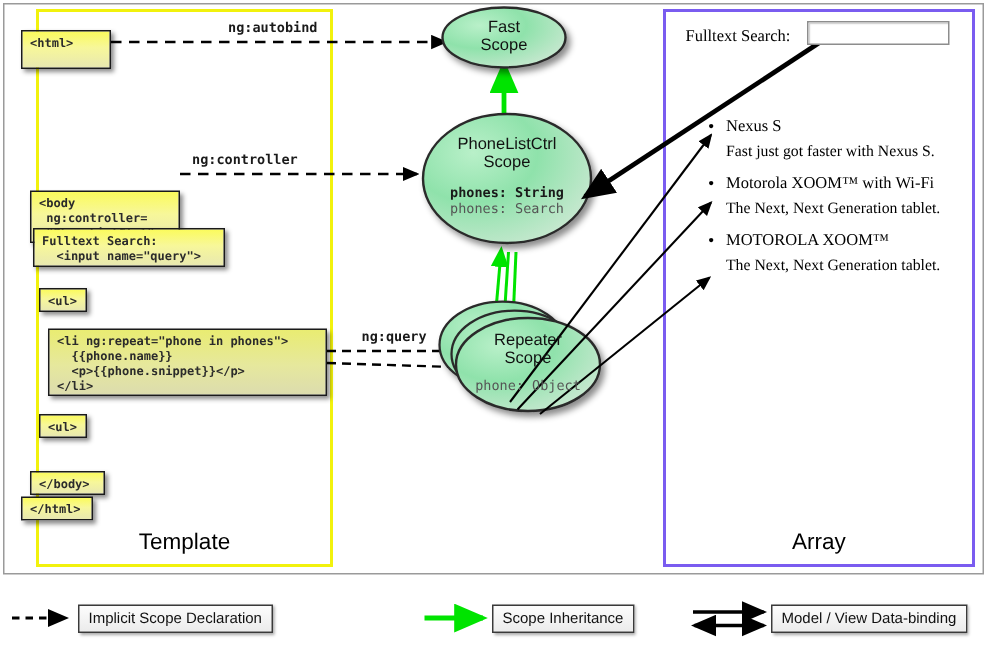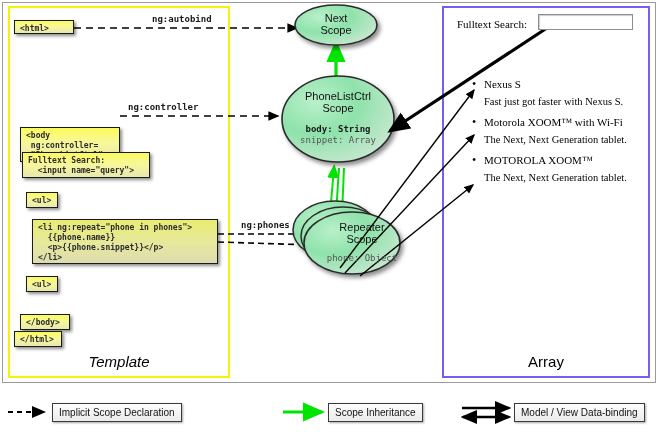--- a/index.html
+++ b/index.html
@@ -27,21 +27,21 @@
   }
 
   
   .panel {
     position: absolute;
     box-sizing: border-box;
     background: #ffffff;
     border-width: 2px;
     border-style: solid;
   }
-  .panel-template { left: 8px;  top: 6px; width: 222px; height: 372px; border-color: #f2f20d; font-style: italic; }
+  .panel-template { left: 24px;  top: 6px; width: 198px; height: 372px; border-color: #f2f20d; }
   .panel-model    { left: 237px; top: 6px; width: 198px; height: 372px; border-color: #4ff0a6; }
   .panel-view     { left: 442px; top: 6px; width: 208px; height: 372px; border-color: #7a5cf0; }
 
   .panel-caption {
     position: absolute;
     bottom: 6px;
     left: 0; right: 0;
     text-align: center;
     font-size: 15px;
     color: #000;
@@ -239,23 +239,23 @@
     <g>
       <line x1="345" y1="273" x2="474" y2="135" stroke="#000" stroke-width="1.4" marker-end="url(#ah-black)"></line>
     </g>
     <g>
       <line x1="360" y1="276" x2="473" y2="185" stroke="#000" stroke-width="1.4" marker-end="url(#ah-black)"></line>
     </g>
   </svg>
 
   <div class="edge-label" style="left:152px; top:14px;">ng:autobind</div>
   <div class="edge-label" style="left:128px; top:102px;">ng:controller</div>
-  <div class="edge-label" style="left:241px; top:220px;">ng:phones</div>
-
-  <div class="code-box" style="left:14px; top:20px; width:60px; height:14px;">&lt;html&gt;</div>
+  <div class="edge-label" style="left:241px; top:220px;">ng:query</div>
+
+  <div class="code-box" style="left:14px; top:20px; width:60px; height:26px;">&lt;html&gt;</div>
 
   <div class="code-box" style="left:20px; top:101px; width:100px; height:35px;margin-top:26px;">&lt;body
  ng:controller=
  "PhoneListCtrl"&gt;</div>
 
   <div class="code-box" style="left:22px; top:152px; width:128px; height:26px;">Fulltext Search:
   &lt;input name="query"&gt;</div>
 
   <div class="code-box" style="left:26px; top:192px; width:32px; height:16px;">&lt;ul&gt;</div>
 
@@ -264,32 +264,32 @@
   &lt;p&gt;{{phone.snippet}}&lt;/p&gt;
 &lt;/li&gt;</div>
 
   <div class="code-box" style="left:26px; top:276px; width:32px; height:16px;">&lt;ul&gt;</div>
 
   <div class="code-box" style="left:20px; top:304px; width:50px; height:16px;margin-top:10px;">&lt;/body&gt;</div>
 
   <div class="code-box" style="left:14px; top:331px; width:48px; height:16px;">&lt;/html&gt;</div>
 
   <div class="ellipse-label" style="left:296px; top:12px; width:80px;">
-    <div>Next</div>
+    <div>Fast</div>
     <div>Scope</div>
   </div>
 
   <div class="ellipse-label" style="left:283px; top:90px; width:110px;">
     <div>PhoneListCtrl</div>
     <div>Scope</div>
-    <div class="mono-line bold" style="margin-top:10px;">body: String</div>
-    <div class="mono-line dim">snippet: Array</div>
-  </div>
-
-  <div class="ellipse-label" style="left:302px; top:221px; width:100px;padding-left:10px;">
+    <div class="mono-line bold" style="margin-top:10px;">phones: String</div>
+    <div class="mono-line dim">phones: Search</div>
+  </div>
+
+  <div class="ellipse-label" style="left:302px; top:221px; width:100px;">
     <div>Repeater</div>
     <div>Scope</div>
     <div class="mono-line dim" style="margin-top:8px;">phone: Object</div>
   </div>
 
   <div class="view-content view-search-label" style="left:457px; top:18px;">Fulltext Search:</div>
   <input class="view-input" type="text" style="left: 538px; top: 14px; width: 95px; height: 16px;" value="">
 
   <div class="view-list">
     <div>

